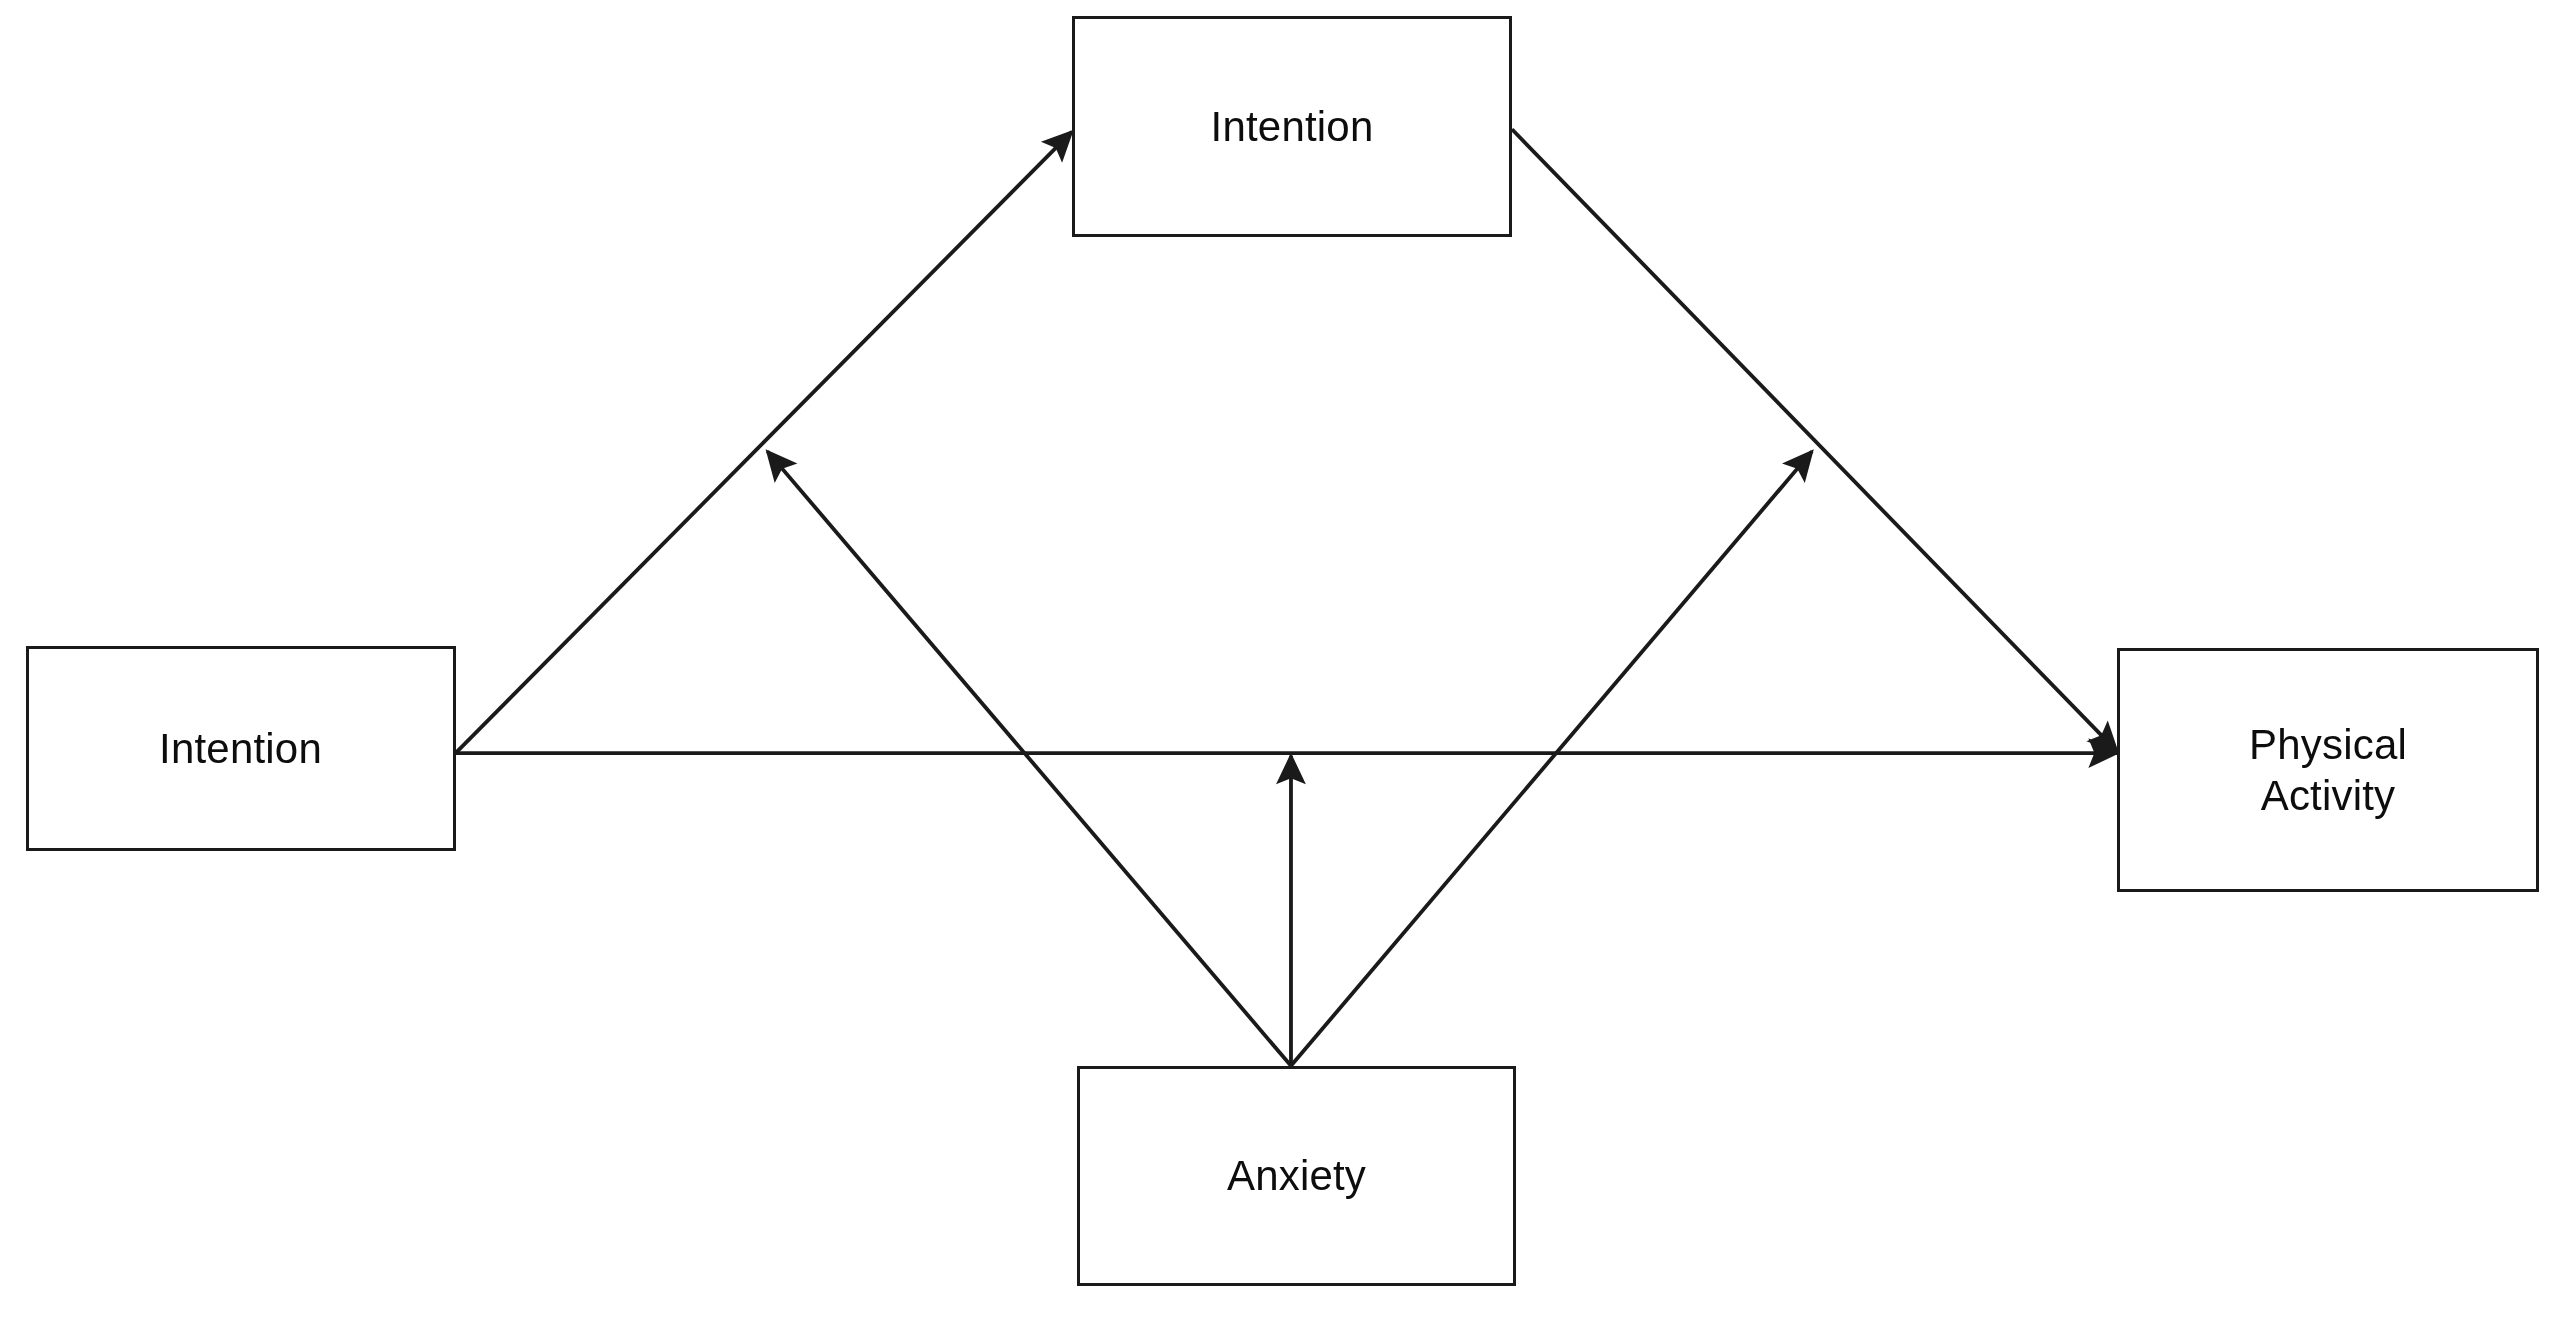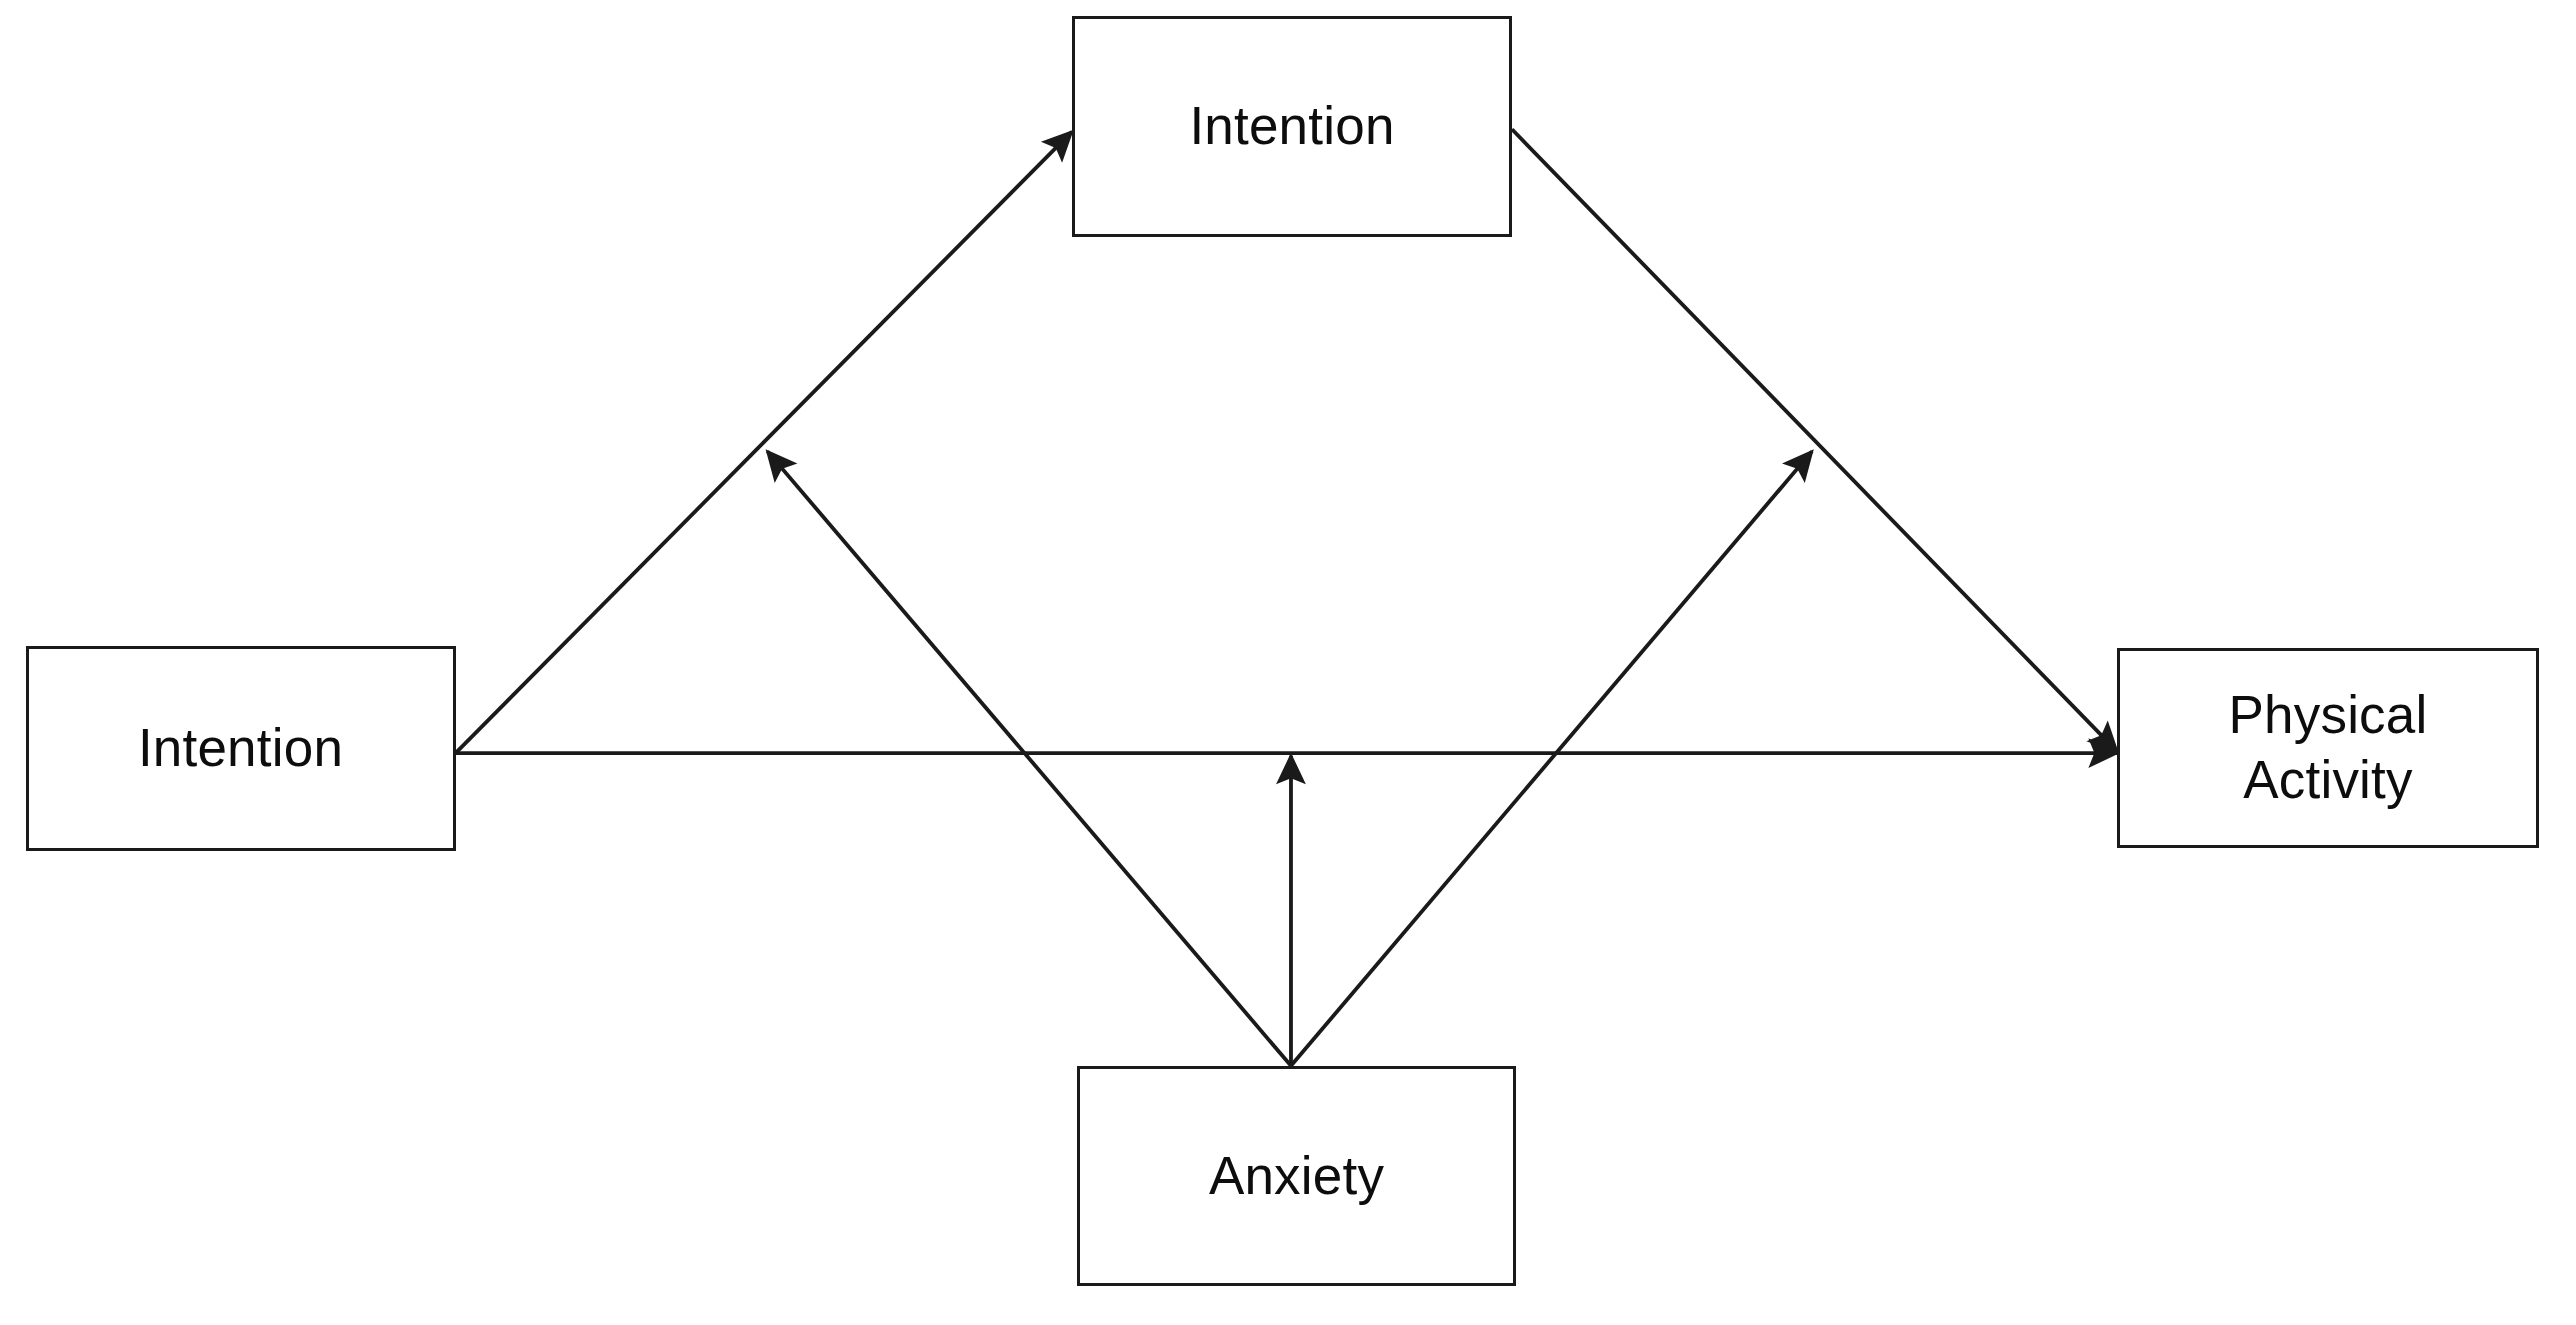--- a/index.html
+++ b/index.html
@@ -33,31 +33,31 @@
     background: #ffffff;
     border: 3.4px solid #1a1a1a;
     display: flex;
     align-items: center;
     justify-content: center;
     text-align: center;
     z-index: 5;
   }
   .node-label {
     color: #0d0d0d;
-    font-size: 53px;
+    font-size: 42px;
     font-weight: 400;
     line-height: 1.22;
     letter-spacing: 0.2px;
     white-space: pre-line;
     font-family: "Liberation Sans", "DejaVu Sans", sans-serif;
   }
   
   #node-intention        { left: 1072px; top: 16px;   width: 440px; height: 221px; }
   #node-motivation       { left: 25.5px;   top: 646px;  width: 430px; height: 205px; }
-  #node-physical-activity{ left: 2117px; top: 648px;  width: 422px; height: 200px; }
+  #node-physical-activity{ left: 2117px; top: 648px;  width: 422px; height: 244px; }
   #node-anxiety          { left: 1077px; top: 1066px; width: 439px; height: 220px; }
 </style>
 </head>
 <body>
 
 <div id="diagram-root">
 
   <svg id="edge-layer" viewBox="0 0 3031 1560" width="2576" height="1326" xmlns="http://www.w3.org/2000/svg">
     <defs>
       <marker id="arrow-head" viewBox="0 0 12 12" refX="10.5" refY="6" markerWidth="9" markerHeight="9" orient="auto-start-reverse" markerUnits="strokeWidth">

